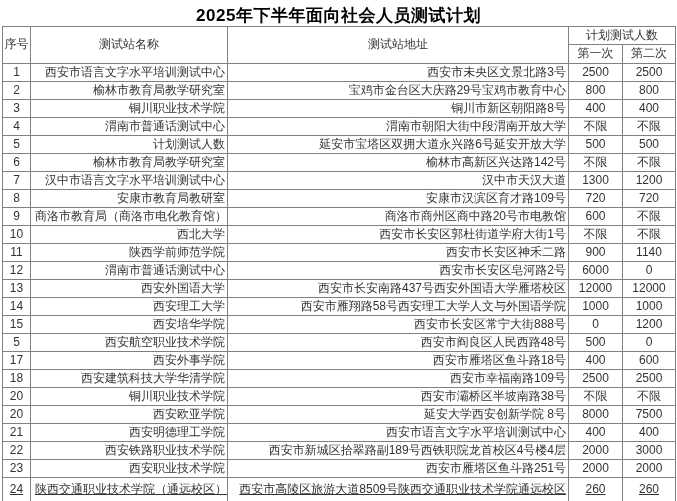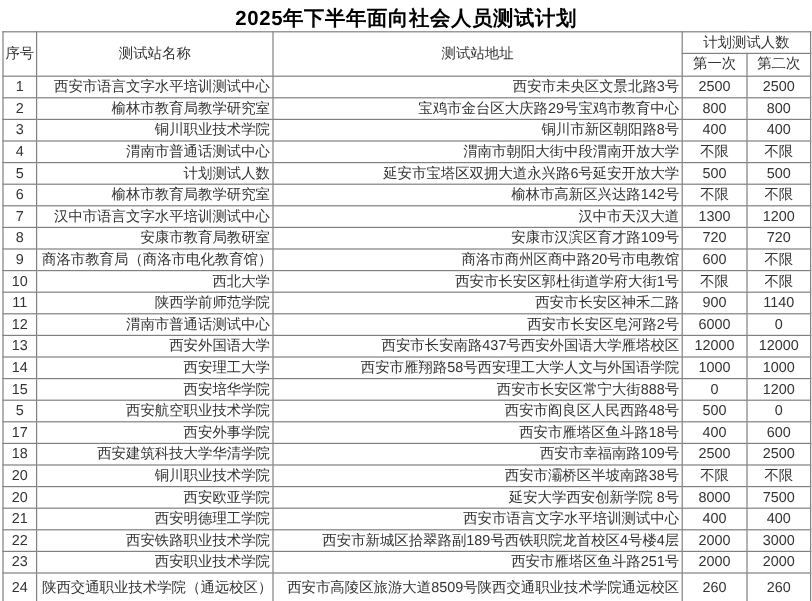--- a/index.html
+++ b/index.html
@@ -41,21 +41,21 @@
     vertical-align: middle;
   }
   table.plan th {
     font-weight: normal;
     text-align: center;
     height: 18px;
   }
   thead tr.h1 th { height: 18px; }
   thead tr.h2 th { height: 19px; }
   tbody tr { height: 18px; }
-  tbody tr:last-child { height: 25px; }
+  tbody tr:last-child { height: 25px; text-decoration: underline; }
   td.center, th { text-align: center; }
   td.left { text-align: right; padding-left: 4px; padding-right: 2px; }
   col.c-index  { width: 28px; }
   col.c-name   { width: 197px; }
   col.c-addr   { width: 341px; }
   col.c-first  { width: 54px; }
   col.c-second { width: 53px; }
 </style>
 </head>
 <body>

